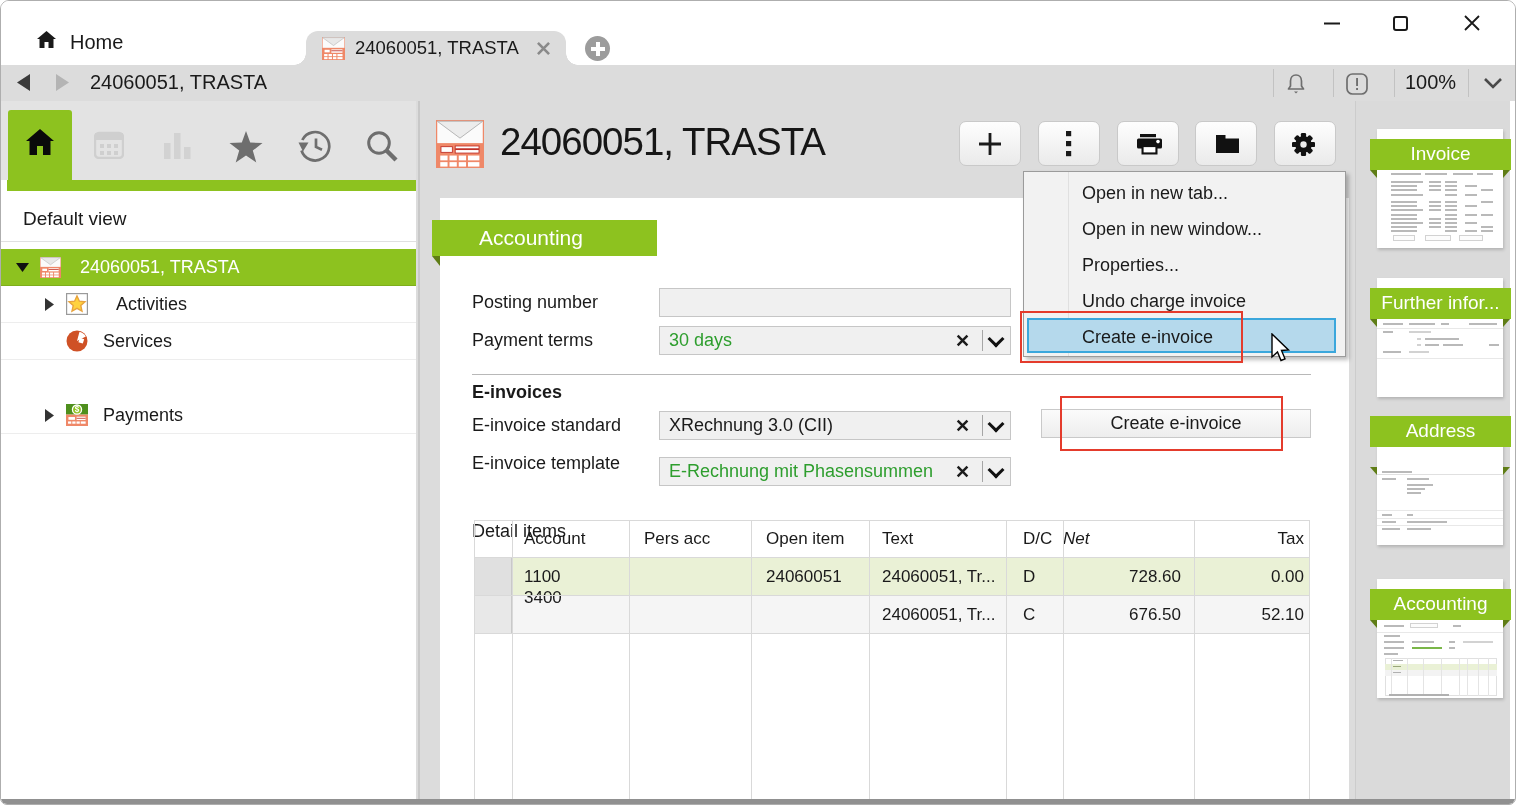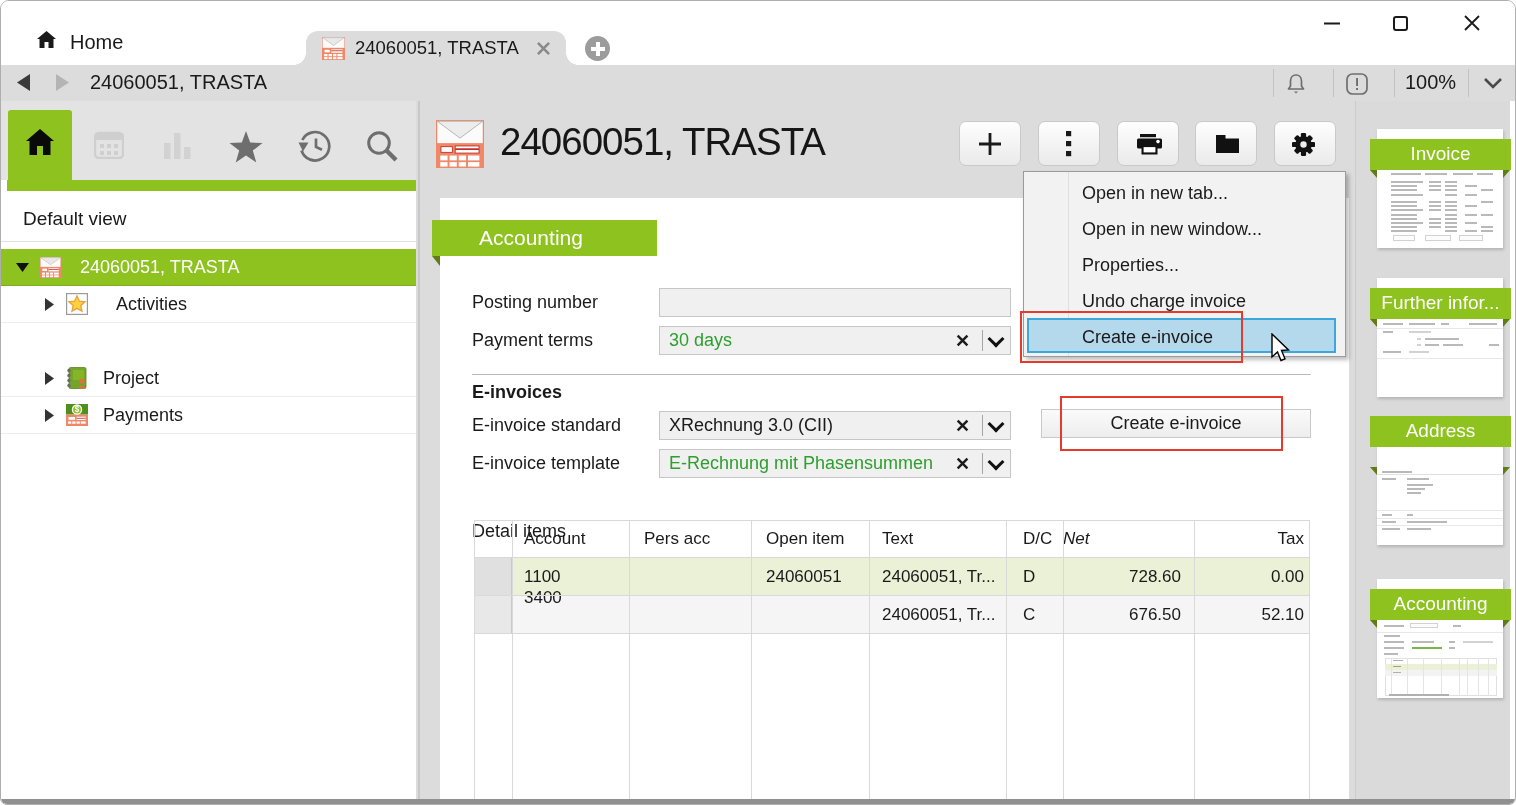--- a/index.html
+++ b/index.html
@@ -216,38 +216,27 @@
     <div class="trow" style="top:185px;">
       <svg style="margin-left:44px" width="9" height="13">
           <path d="M0 0 L9 6.5 L0 13 Z" fill="#333"></path>
         </svg>
       <svg style="margin-left:12px" width="22" height="22" viewBox="0 0 22 22">
           <rect x="0.6" y="0.6" width="20.8" height="20.8" fill="#fff" stroke="#9a9a9a" stroke-width="1.2"></rect>
           <path d="M11 3 L13.4 8.2 19 8.8 14.8 12.6 16 18.2 11 15.3 6 18.2 7.2 12.6 3 8.8 8.6 8.2 Z" fill="#ffd23e" stroke="#e8a33d" stroke-width="1.4"></path>
         </svg>
       <span style="margin-left:28px">Activities</span>
     </div>
-    <div class="trow" style="top:259px;">
-      <svg style="margin-left:44px" width="9" height="13">
-          <path d="M0 0 L9 6.5 L0 13 Z" fill="#333"></path>
-        </svg>
-      <svg style="margin-left:12px" width="22" height="22" viewBox="0 0 22 22">
-          <rect x="3" y="0.5" width="17" height="21" rx="1.5" fill="#76a32c"></rect>
-          <rect x="3" y="0.5" width="17" height="21" rx="1.5" fill="none" stroke="#5d8420" stroke-width="0.8"></rect>
-          <g fill="#6a6a6a">
-            <circle cx="3" cy="3.5" r="1.7"></circle>
-            <circle cx="3" cy="8.5" r="1.7"></circle>
-            <circle cx="3" cy="13.5" r="1.7"></circle>
-            <circle cx="3" cy="18.5" r="1.7"></circle>
-          </g>
-          <rect x="7" y="3" width="11" height="10" fill="#8dc21f" opacity="0.6"></rect>
-          <circle cx="16" cy="14" r="2.6" fill="#e07040"></circle>
-          <path d="M12.5 21.5 C12.5 17.8 19.5 17.8 19.5 21.5 Z" fill="#e07040"></path>
-        </svg>
-      <span style="margin-left:15px">Project</span>
+    <div class="trow" style="top:222px;">
+      <svg style="margin-left:65px" width="22" height="22" viewBox="0 0 22 22">
+          <circle cx="11" cy="11" r="10.5" fill="#cf5126"></circle>
+          <path d="M11 11 L13.5 1.8 A9.5 9.5 0 0 1 19.8 6.5 Z" fill="#fff"></path>
+          <rect x="13" y="8.4" width="4.6" height="4.6" fill="#fff" transform="rotate(18 15.3 10.7)"></rect>
+        </svg>
+      <span style="margin-left:15px">Services</span>
     </div>
     <div class="trow" style="top:296px;">
       <svg style="margin-left:44px" width="9" height="13">
           <path d="M0 0 L9 6.5 L0 13 Z" fill="#333"></path>
         </svg>
       <svg style="margin-left:12px" width="22" height="22" viewBox="0 0 27 27">
         <rect x="0" y="0" width="27" height="13" fill="#4e8f1d"></rect>
         <rect x="0" y="13" width="27" height="14" fill="#ef8868"></rect>
         <circle cx="13.5" cy="6.8" r="5.6" fill="#8dc21f" stroke="#fff" stroke-width="1.6"></circle>
           <text x="13.5" y="10.4" font-size="10" fill="#fff" text-anchor="middle" font-weight="bold">$</text>
@@ -347,21 +336,21 @@
     <div class="abs" style="left:56px; top:273px; width:839px; height:1px; background:#b8b8b8;"></div>
     <div class="flabel" style="top:281px; font-weight:bold;">E-invoices</div>
     <div class="flabel" style="top:314px;">E-invoice standard</div>
     <div class="combo" style="top:310px;">
         <span class="val">XRechnung 3.0 (CII)</span>
         <span class="x">✕</span>
         <span class="dd"></span>
       </div>
     <div class="abs" style="left:625px; top:308px; width:270px; height:29px; background:linear-gradient(#fbfbfb,#ededed); border:1px solid #c9c9c9; text-align:center; font-size:18px; padding-top:3px;">Create e-invoice</div>
     <div class="flabel" style="top:352px;">E-invoice template</div>
-    <div class="combo" style="top:348px;">
+    <div class="combo" style="top:356px;">
         <span class="val green">E-Rechnung mit Phasensummen</span>
         <span class="x">✕</span>
         <span class="dd"></span>
       </div>
     <div class="flabel" style="top:384px;margin-top:36px;">Detail items</div>
 
     <div id="dtable">
 
       <div class="abs" style="left:50px; top:9px;">Account</div>
       <div class="abs" style="left:170px; top:9px;">Pers acc</div>

